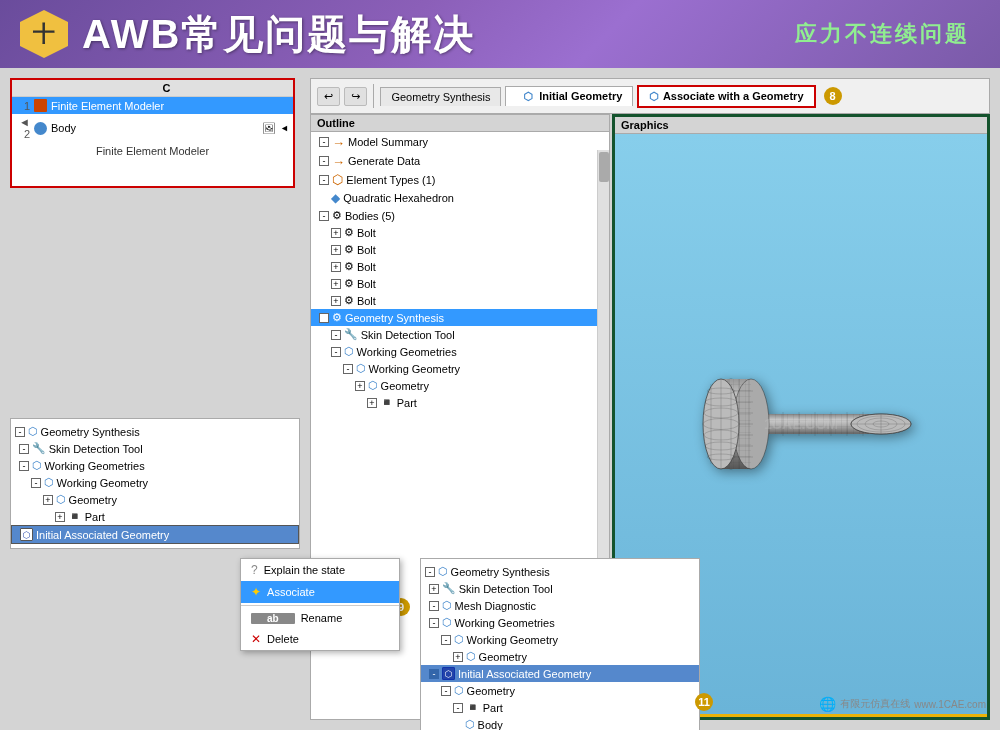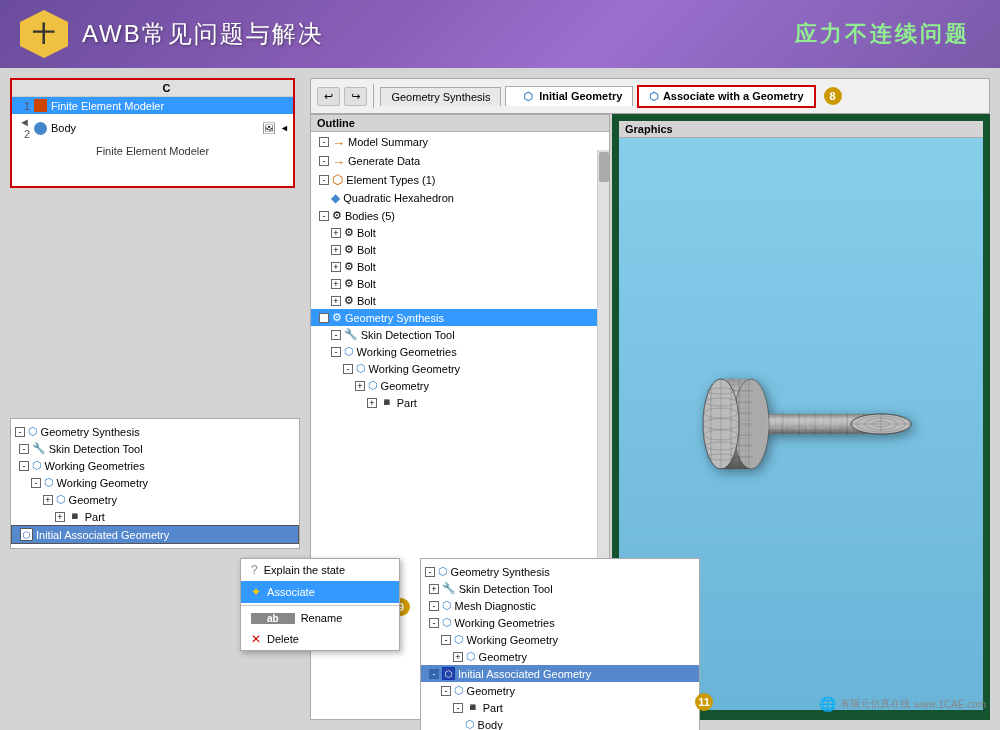--- a/index.html
+++ b/index.html
@@ -29,22 +29,22 @@
       display: flex;
       align-items: center;
       justify-content: center;
       font-size: 22px;
       font-weight: bold;
       color: #333;
       margin-right: 14px;
       flex-shrink: 0;
     }
     .header-title {
-      font-size: 24px;
-      font-weight: normal;
+      font-size: 40px;
+      font-weight: bold;
       color: white;
       text-shadow: 1px 1px 3px rgba(0,0,0,0.4);
       letter-spacing: 2px;
     }
     .header-subtitle {
       position: absolute;
       right: 30px;
       font-size: 22px;
       color: #90ee90;
       font-weight: bold;
@@ -169,22 +169,22 @@
       cursor: pointer;
     }
 
     
     .graphics-panel {
       position: absolute;
       top: 46px;
       left: 612px;
       right: 10px;
       bottom: 10px;
-      background: #14532d;
-      border: 7px solid #14532d;
+      background: #eab308;
+      border: 3px solid #14532d;
       overflow: hidden;
     }
     .graphics-header {
       background: #d4d4d4;
       padding: 2px 6px;
       font-size: 11px;
       font-weight: bold;
       border-bottom: 1px solid #aaa;
     }
     .graphics-content {

